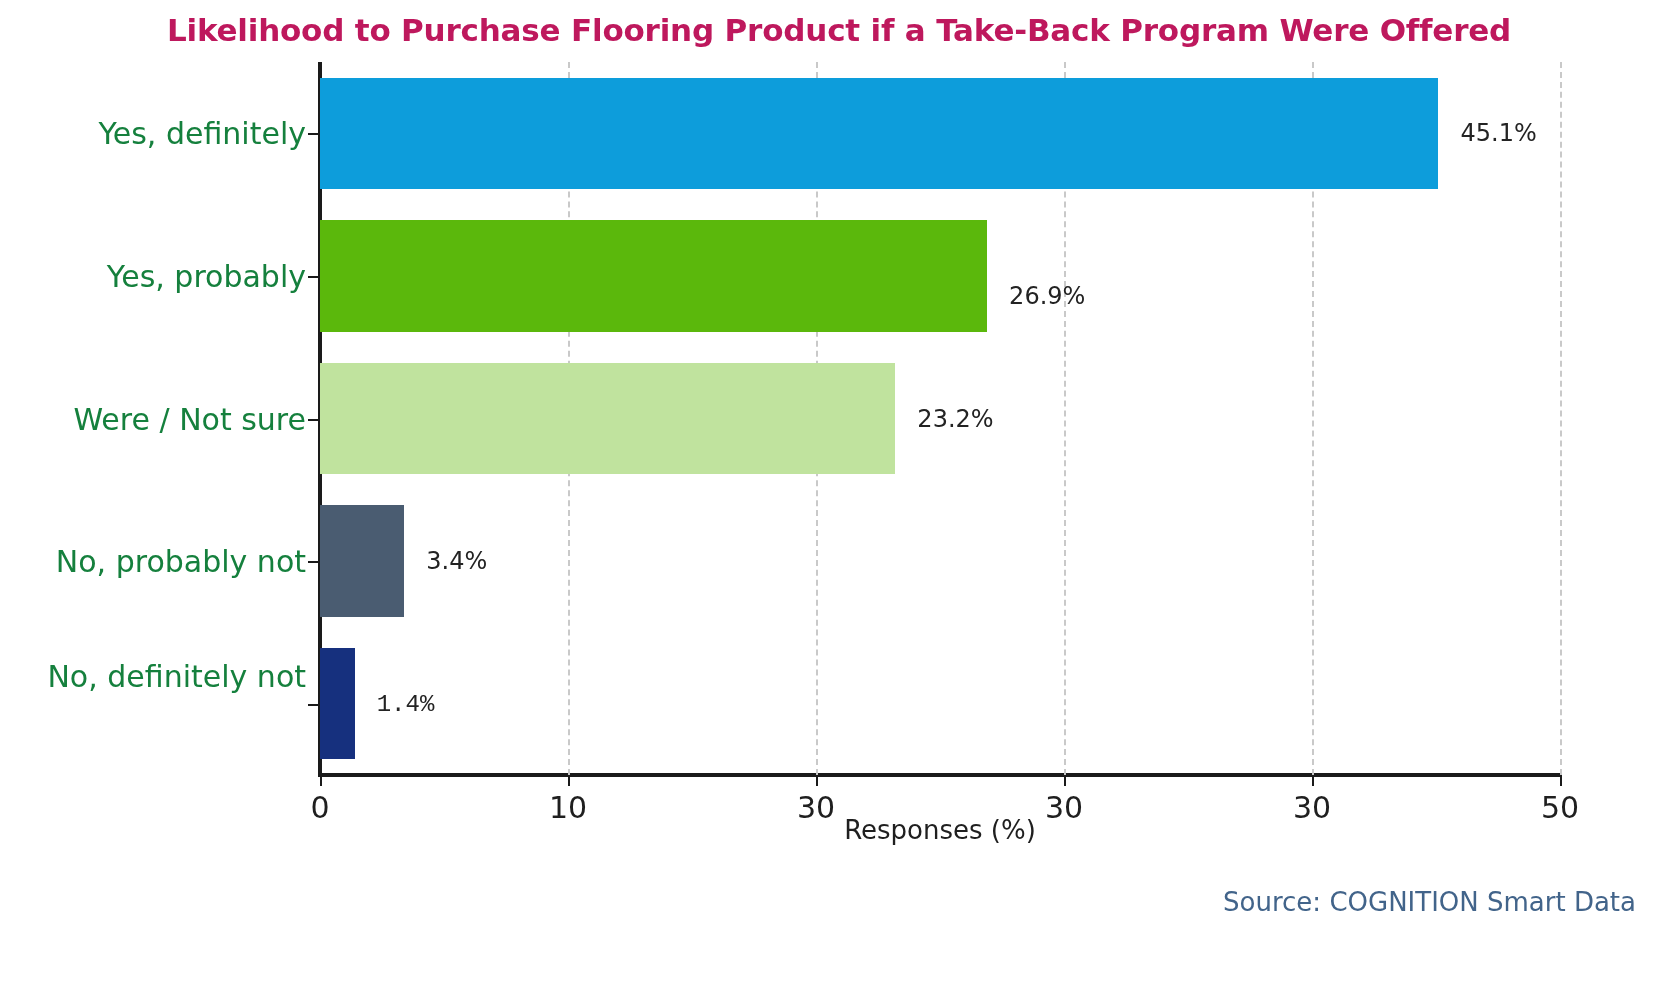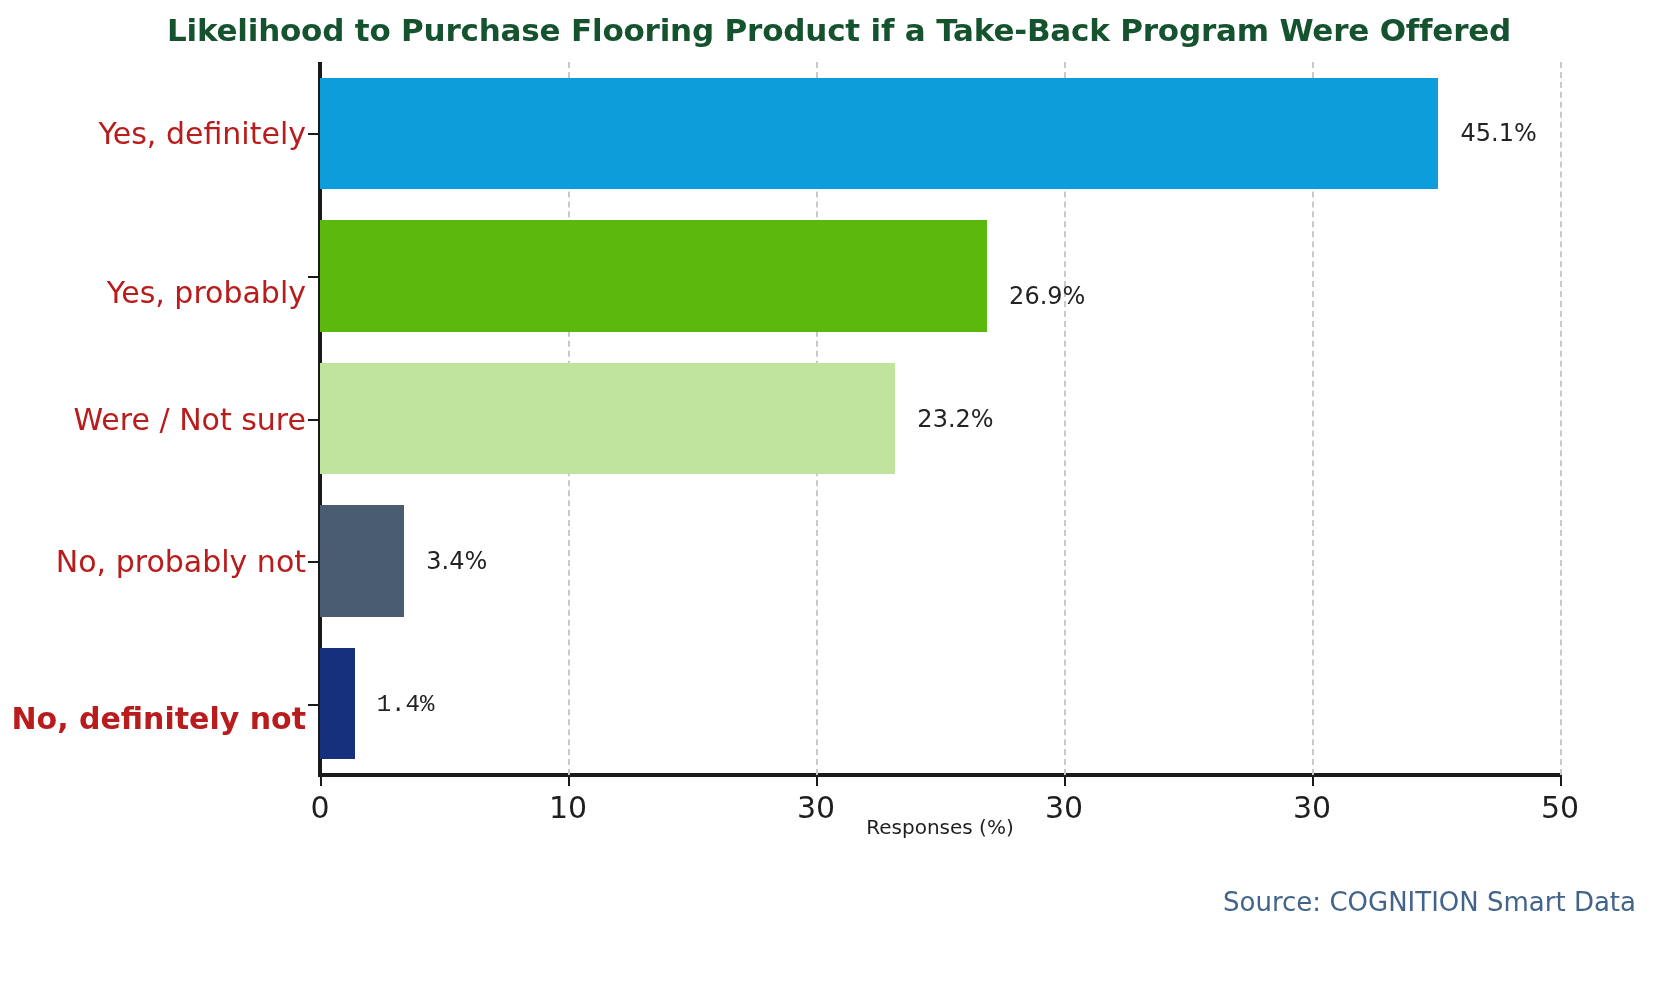--- a/index.html
+++ b/index.html
@@ -27,21 +27,21 @@
   
   #chart-title {
     position: absolute;
     left: 0;
     top: 12px;
     width: 1678px;
     text-align: center;
     font-size: 31px;
     font-weight: bold;
     letter-spacing: -0.2px;
-    color: #14532d;
+    color: #be185d;
     white-space: nowrap;
     font-family: "DejaVu Sans", sans-serif;
   }
 
   
   
   #plot {
     position: absolute;
     left: 320px;
     top: 62px;
@@ -99,21 +99,21 @@
     left: -12px;
     width: 12px;
     height: 0;
     border-top: 2px solid #1a1a1a;
   }
   .ycat-label {
     position: absolute;
     right: 1372px;         
     transform: translateY(-50%);
     font-size: 30px;
-    color: #b91c1c;
+    color: #15803d;
     white-space: nowrap;
     text-align: left;
     font-family: "DejaVu Sans", sans-serif;
   }
 
   
   .bar {
     position: absolute;
     left: 0;
   }
@@ -126,21 +126,21 @@
     font-family: "DejaVu Sans", sans-serif;
   }
 
   
   #xaxis-title {
     position: absolute;
     left: 320px;
     top: 815px;
     width: 1240px;
     text-align: center;
-    font-size: 20px;
+    font-size: 26px;
     color: #1f1f1f;
     font-family: "DejaVu Sans", sans-serif;
   }
 
   
   #source-note {
     position: absolute;
     right: 42px;
     top: 887px;
     font-size: 26px;
@@ -197,22 +197,22 @@
         <div class="bar-value" style="left: 597.36px; top: 356.5px;">23.2%</div>
         <div class="bar" style="top: 443.486px; height: 111.228px; width: 84.32px; background: rgb(74, 92, 113);"></div>
         <div class="bar-value" style="left: 106.32px; top: 499.1px;">3.4%</div>
         <div class="bar" style="top: 586.086px; height: 111.228px; width: 34.72px; background: rgb(22, 48, 126);"></div>
         <div class="bar-value" style="left: 56.72px; top: 641.7px; font-family: Liberation Mono, monospace;">1.4%</div>
       </div>
   </div>
 
   <div id="ylabels-layer">
       <div class="ycat-label" style="top: 133.3px;">Yes, definitely</div>
-      <div class="ycat-label" style="top: 275.9px; margin-top: 16px;">Yes, probably</div>
+      <div class="ycat-label" style="top: 275.9px;">Yes, probably</div>
       <div class="ycat-label" style="top: 418.5px;">Were / Not sure</div>
       <div class="ycat-label" style="top: 561.1px;">No, probably not</div>
-      <div class="ycat-label" style="top: 718px; font-weight: bold;">No, definitely not</div>
+      <div class="ycat-label" style="top: 676px;">No, definitely not</div>
     </div>
 
   <div id="xaxis-title">Responses (%)</div>
 
   <div id="source-note">Source: COGNITION Smart Data</div>
 </div>
 
 </body></html>

